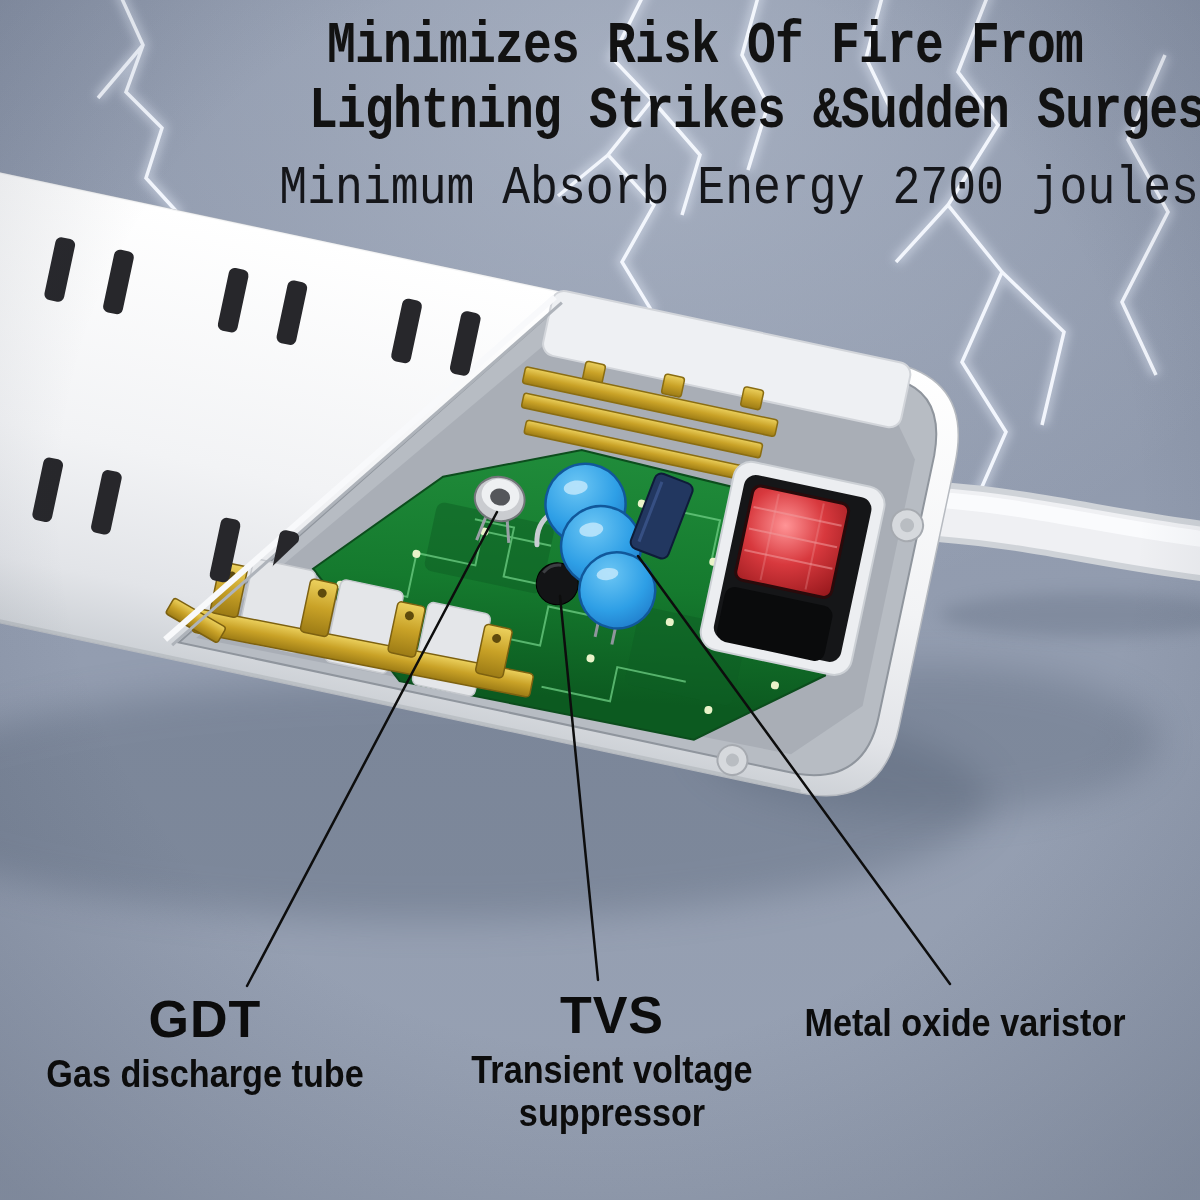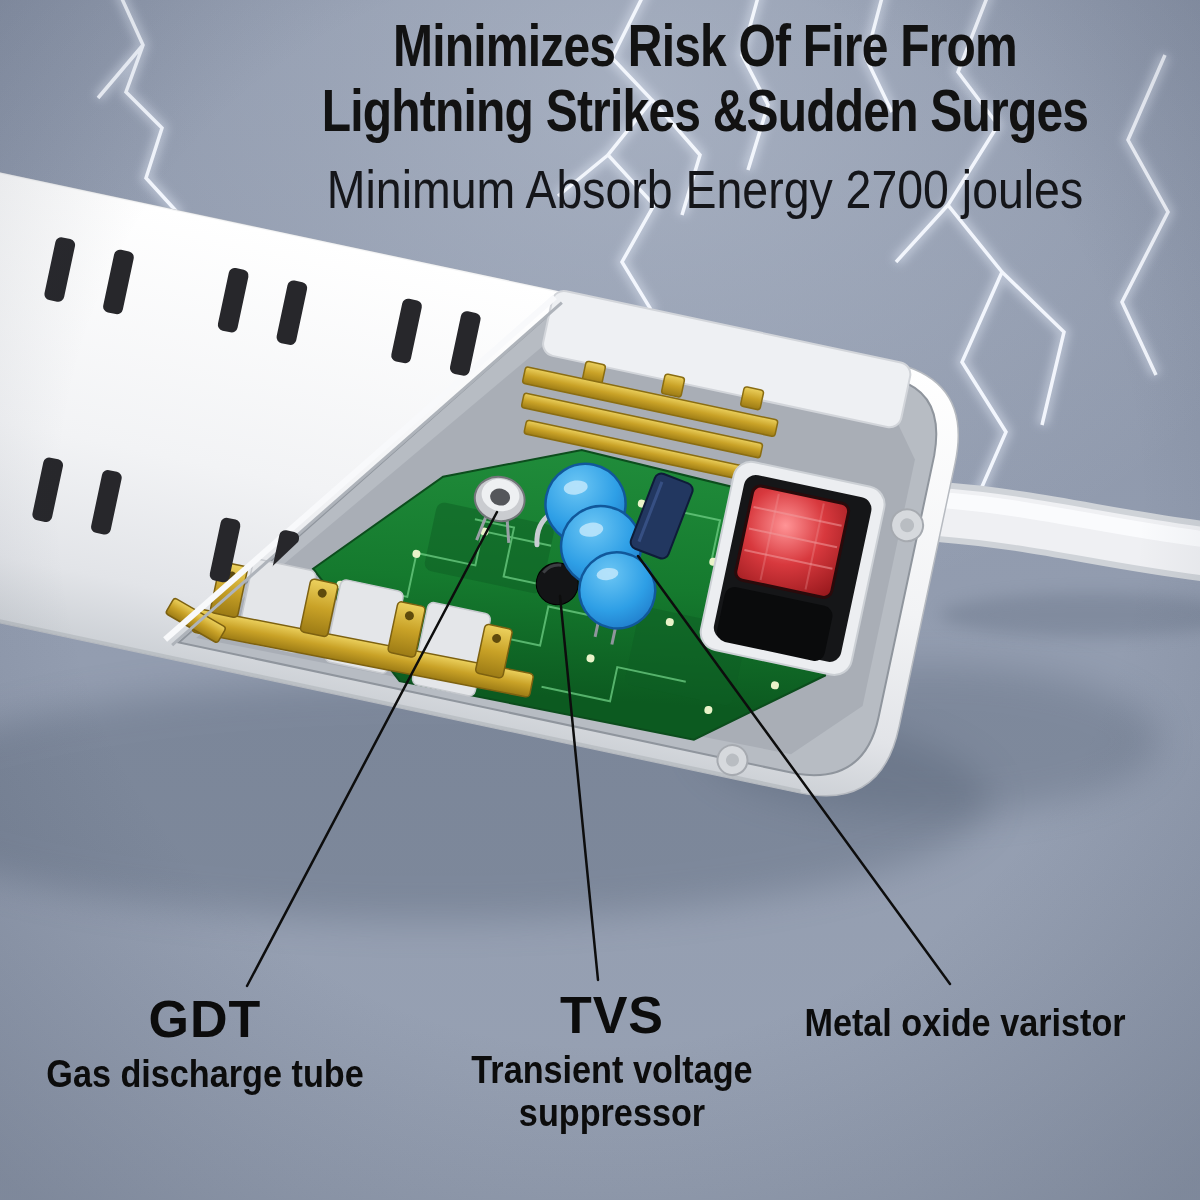--- a/index.html
+++ b/index.html
@@ -2,21 +2,21 @@
 <html><head>
 <meta charset="utf-8">
 <style>
   html,body{margin:0;padding:0;}
   body{
     width:1200px;height:1200px;position:relative;overflow:hidden;
     font-family:"Liberation Sans","DejaVu Sans",sans-serif;
     background:#8e99ab;
   }
   .scene{position:absolute;inset:0;}
-  .overlay{position:absolute;z-index:5;}
+  .overlay{position:absolute;z-index:5;font-family:Liberation Mono, monospace;}
   .headline{
     left:210px;right:0;top:14px;text-align:center;color:#121212;
   }
   .headline .t-line{
     font-size:60px;font-weight:bold;line-height:1.08;letter-spacing:-1px;
     transform:scaleX(.8);
     white-space:nowrap;
   }
   .headline .subtitle{
     margin-top:14px;font-size:54px;font-weight:normal;letter-spacing:0px;

